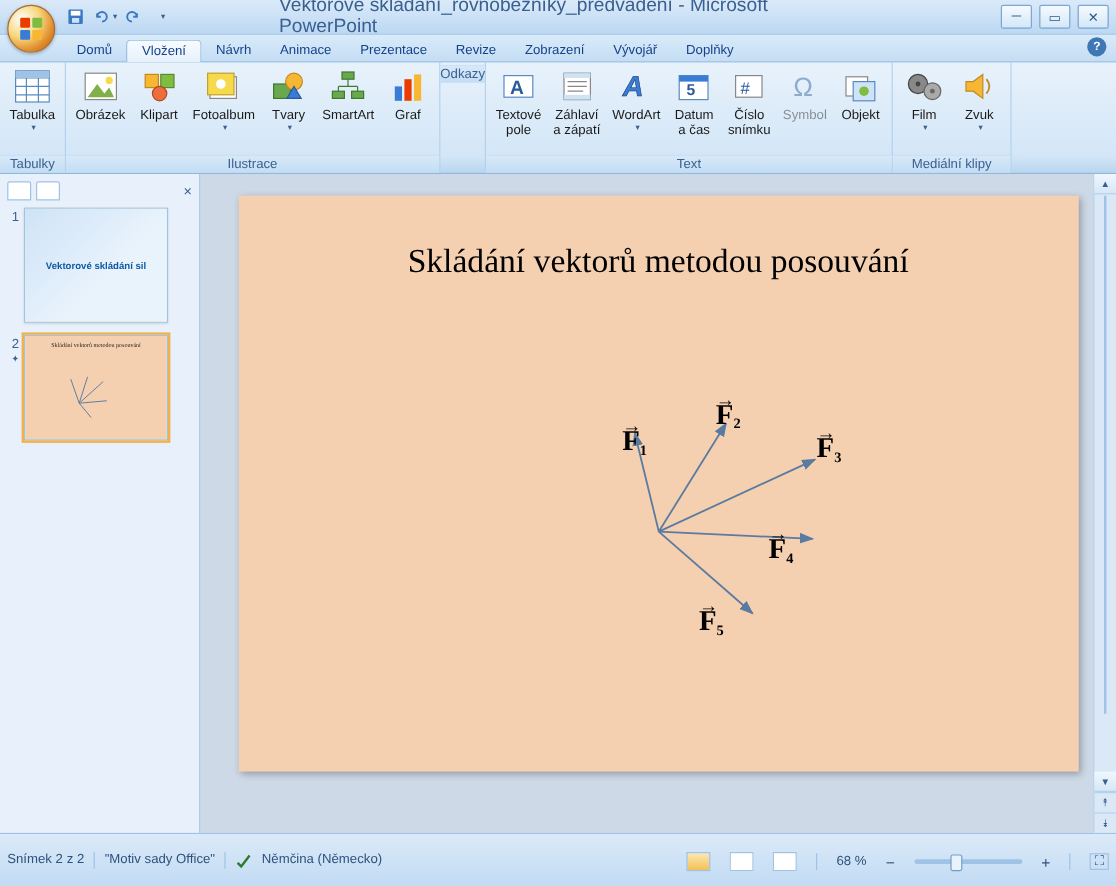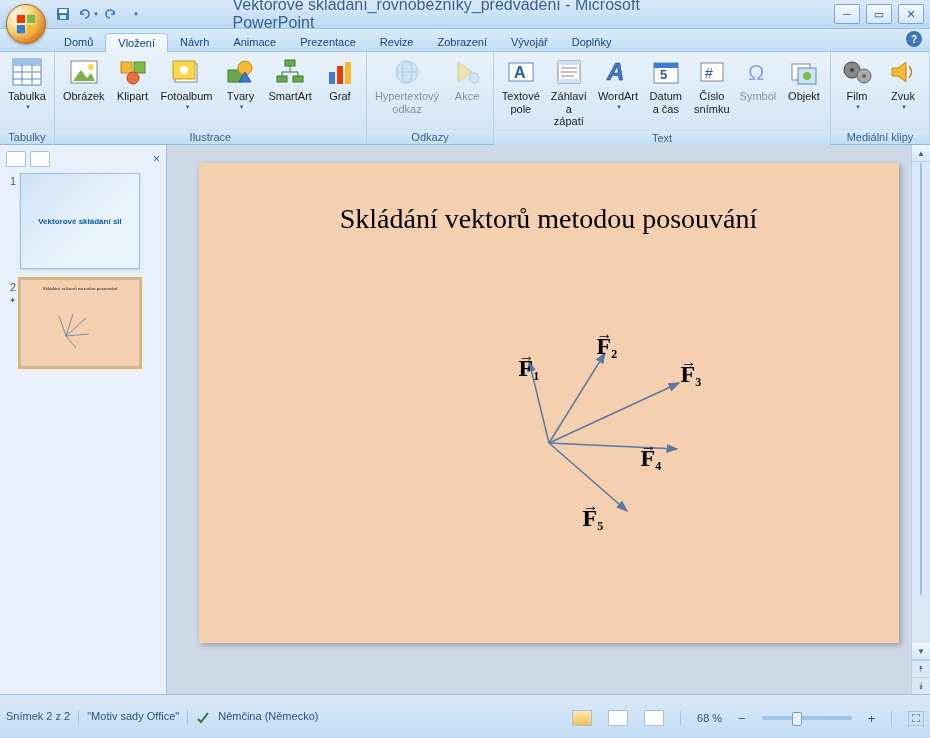--- a/index.html
+++ b/index.html
@@ -204,42 +204,20 @@
               <rect x="20" y="4" width="6" height="22" fill="#f7b733"></rect>
             </svg>
           </div>
           <small>Graf</small>
         </div>
     </div>
     <div class="group-label">Ilustrace</div>
   </div>
 
   <div class="group">
-    <div class="group-body">
-      <div class="rbtn dis">
-          <div class="ic">
-            <svg width="30" height="28">
-              <circle cx="15" cy="14" r="11" fill="#bcd8f3" stroke="#6d9fce"></circle>
-              <ellipse cx="15" cy="14" rx="5" ry="11" fill="none" stroke="#6d9fce"></ellipse>
-              <line x1="4" y1="14" x2="26" y2="14" stroke="#6d9fce"></line>
-            </svg>
-          </div>
-          <small style="white-space:pre-line">Hypertextový
-odkaz</small>
-        </div>
-      <div class="rbtn dis">
-          <div class="ic">
-            <svg width="30" height="28">
-              <polygon points="6,4 20,14 6,24" fill="#f7d94c" stroke="#c0a030"></polygon>
-              <circle cx="22" cy="20" r="5" fill="#bcd8f3" stroke="#6d9fce"></circle>
-            </svg>
-          </div>
-          <small>Akce</small>
-        </div>
-    </div>
     <div class="group-label">Odkazy</div>
   </div>
 
   <div class="group">
     <div class="group-body">
       <div class="rbtn">
           <div class="ic">
             <svg width="30" height="28">
               <rect x="3" y="5" width="24" height="18" fill="#fff" stroke="#5a8ac0"></rect>
               <text x="8" y="20" font-size="16" font-weight="bold" fill="#2a5a9c">A</text>

